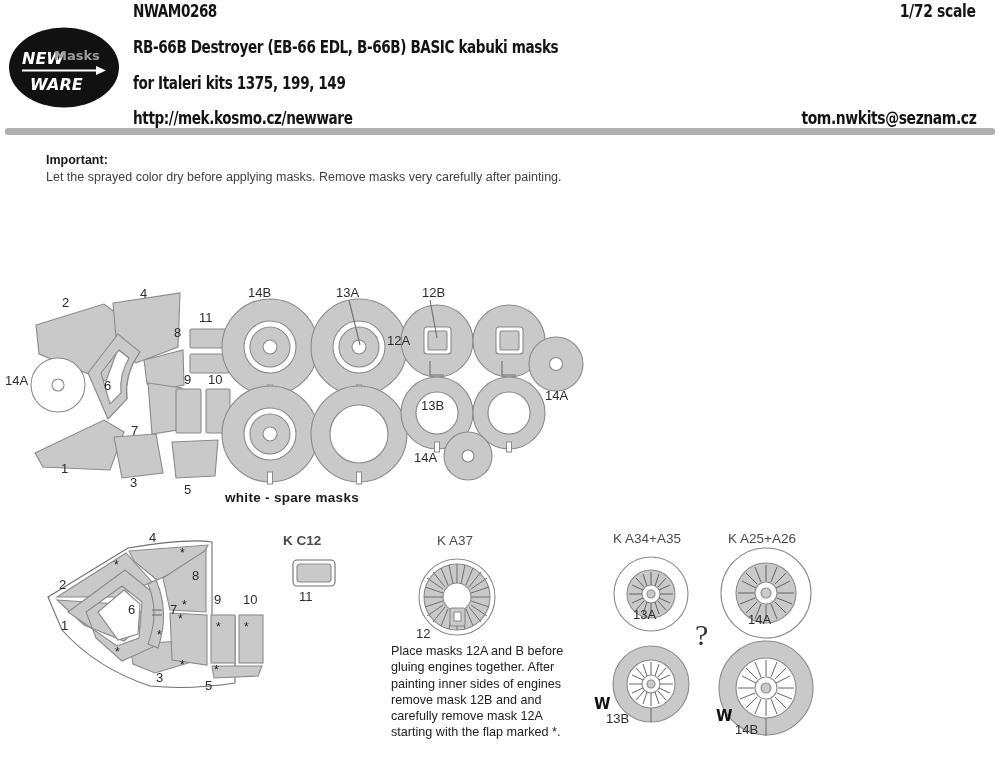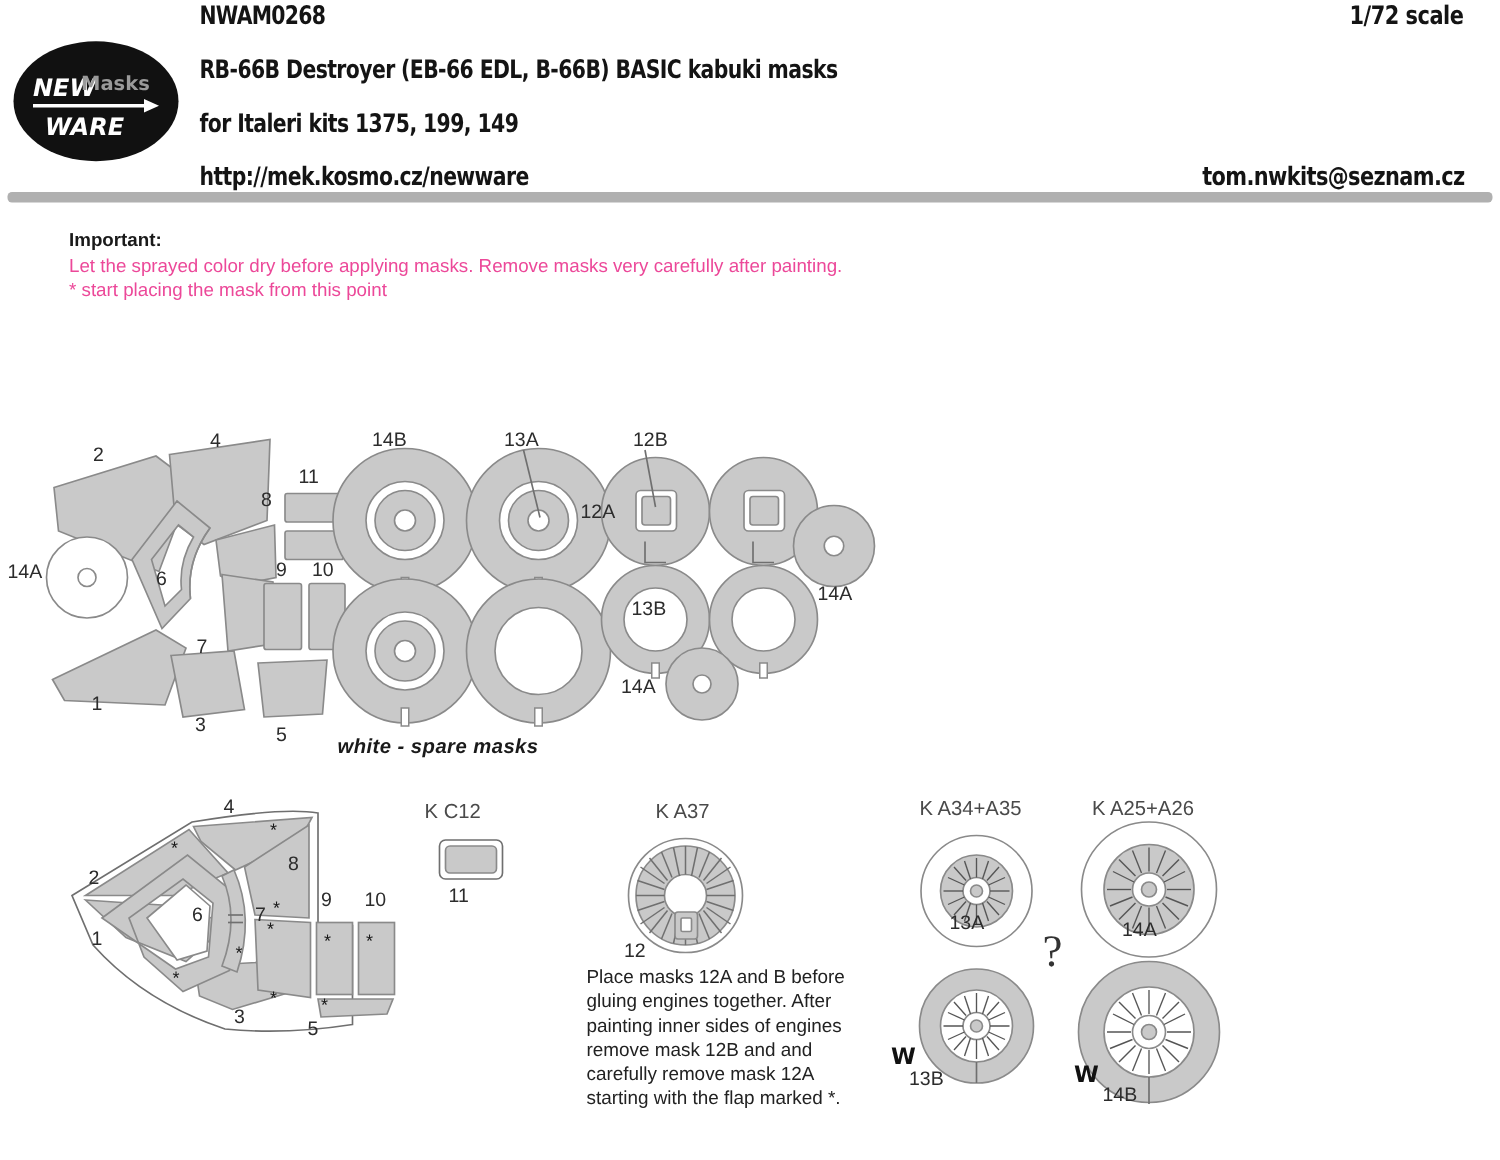--- a/index.html
+++ b/index.html
@@ -116,21 +116,21 @@
   }
   .notes .ttl {
     font-size: 12.5px;
     font-weight: bold;
     color: #1a1a1a;
     line-height: 16px;
     margin: 0 0 1px 0;
   }
   .notes .ln {
     font-size: 12.5px;
-    color: #ec4899;
+    color: #404040;
     line-height: 16.4px;
     white-space: nowrap;
   }
   .notes .ln b { font-weight: bold; font-size: 13px; }
 
   
   .svg-layer {
     position: absolute;
     left: 0; top: 0;
     width: 1000px; height: 773px;
@@ -208,21 +208,20 @@
       <g>
         <line x1="14" y1="43.5" x2="88" y2="43.5" stroke="#ffffff" stroke-width="2.2"></line>
         <polygon points="88,39 98,43.5 88,48" fill="#ffffff"></polygon>
       </g>
     </svg>
   </div>
 
   <div class="notes">
     <div class="ttl">Important:</div>
     <div class="ln">Let the sprayed color dry before applying masks. Remove masks very carefully after painting.</div>
-    <div class="ln">*  start placing the mask from this point</div>
   </div>
 
   <svg class="svg-layer" viewBox="0 0 1000 773">
     <defs>
       <style>
         .mk { fill:#c9c9c9; stroke:#8a8a8a; stroke-width:1.1; }
         .sp { fill:#ffffff; stroke:#8a8a8a; stroke-width:1.1; }
         .ln { fill:none; stroke:#6f6f6f; stroke-width:1.1; }
         .ln2{ fill:none; stroke:#8a8a8a; stroke-width:1.0; }
         .wh { fill:#ffffff; stroke:#8a8a8a; stroke-width:1.1; }
@@ -514,21 +513,21 @@
     <div class="lbl" style="left:184px; top:482px;">5</div>
 
     <div class="lbl" style="left:248px; top:285px;">14B</div>
     <div class="lbl" style="left:336px; top:285px;">13A</div>
     <div class="lbl" style="left:387px; top:302px;margin-top:31px;">12A</div>
     <div class="lbl" style="left:422px; top:285px;">12B</div>
     <div class="lbl" style="left:421px; top:398px;">13B</div>
     <div class="lbl" style="left:545px; top:388px;">14A</div>
     <div class="lbl" style="left:414px; top:450px;">14A</div>
 
-    <div class="cap-bold" style="left:225px; top:490px;font-style:italic;">white - spare masks</div>
+    <div class="cap-bold" style="left:225px; top:490px;">white - spare masks</div>
   </div>
 
   <div>
     <div class="lbl" style="left:149px; top:530px;">4</div>
     <div class="lbl" style="left:59px;  top:577px;">2</div>
     <div class="lbl" style="left:192px; top:568px;">8</div>
     <div class="lbl" style="left:214px; top:592px;">9</div>
     <div class="lbl" style="left:243px; top:592px;">10</div>
     <div class="lbl" style="left:128px; top:602px;">6</div>
     <div class="lbl" style="left:170px; top:602px;">7</div>
@@ -542,21 +541,21 @@
     <div class="lbl-sm" style="position:absolute;left:157px;top:628px;">*</div>
     <div class="lbl-sm" style="position:absolute;left:115px;top:645px;">*</div>
     <div class="lbl-sm" style="position:absolute;left:178px;top:612px;">*</div>
     <div class="lbl-sm" style="position:absolute;left:180px;top:658px;">*</div>
     <div class="lbl-sm" style="position:absolute;left:216px;top:620px;">*</div>
     <div class="lbl-sm" style="position:absolute;left:244px;top:620px;">*</div>
     <div class="lbl-sm" style="position:absolute;left:214px;top:663px;">*</div>
   </div>
 
   <div>
-    <div class="kref" style="left:283px; top:533px;">K C12</div>
+    <div class="kref" style="left:283px; top:533px;font-weight:bold;">K C12</div>
     <div class="lbl" style="left:299px; top:589px;">11</div>
 
     <div class="kref" style="left:437px; top:533px;">K A37</div>
     <div class="lbl" style="left:416px; top:626px;">12</div>
     <div class="para">Place masks 12A and B before gluing engines together. After painting inner sides of engines remove mask 12B and and carefully remove mask 12A starting with the flap marked *.</div>
 
     <div class="kref" style="left:613px; top:531px;">K A34+A35</div>
     <div class="lbl" style="left:633px; top:607px;">13A</div>
     <div class="lbl" style="left:606px; top:711px;">13B</div>
     <div class="wmark" style="left:594px; top:695px;">W</div>

